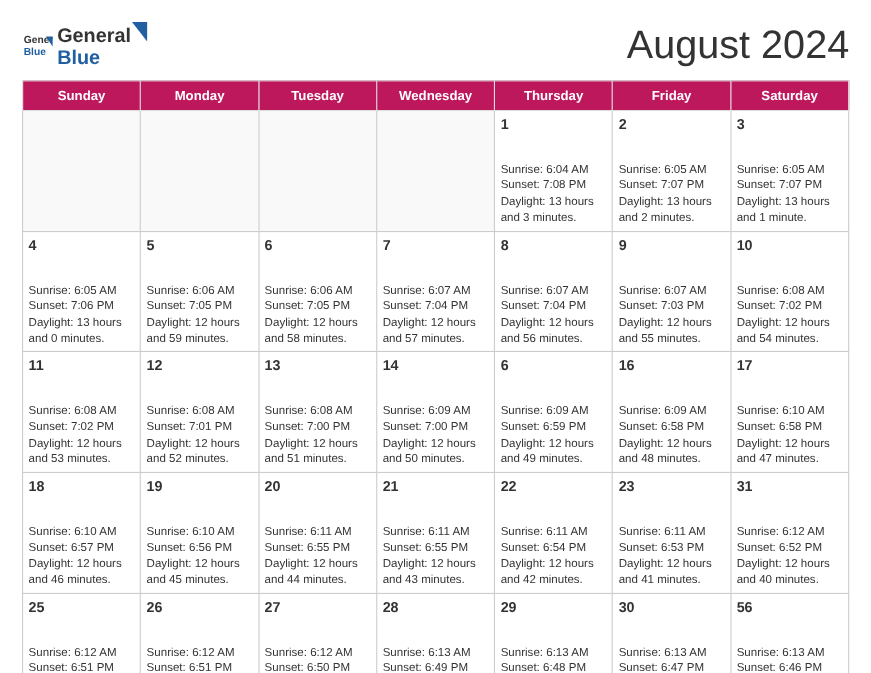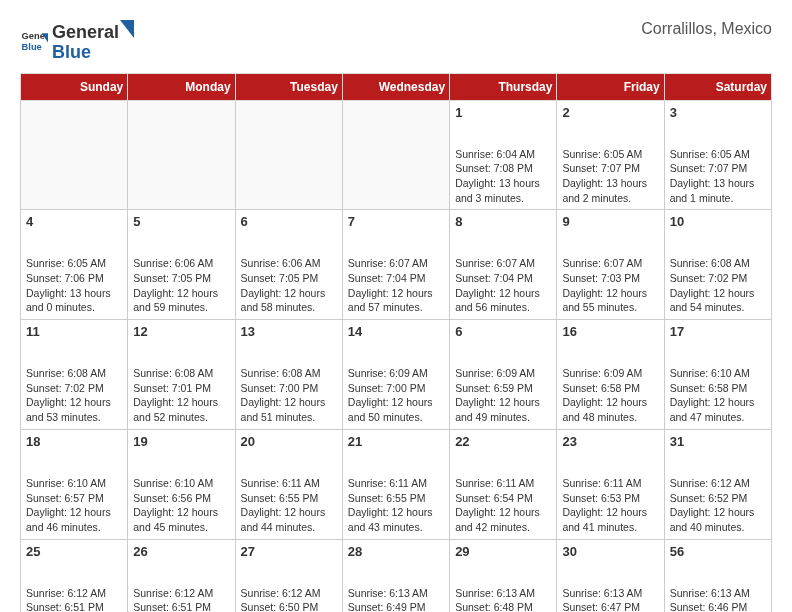--- a/index.html
+++ b/index.html
@@ -43,24 +43,24 @@
     .location {
       font-size: 16px;
       color: #555;
     }
     .calendar {
       width: 100%;
       border-collapse: collapse;
       font-size: 11px;
     }
     .calendar th {
-      background-color: #b91c1c;
+      background-color: #be185d;
       color: #fff;
       padding: 6px 4px;
-      text-align: right;
+      text-align: center;
       font-size: 12px;
       border: 1px solid #ddd;
     }
     .calendar td {
       border: 1px solid #ccc;
       vertical-align: top;
       padding: 4px 5px;
       width: 107px;
       height: 80px;
       background: #fff;
@@ -102,21 +102,21 @@
         <svg width="14" height="18" viewBox="0 0 14 18" style="margin: 0 0 0 1px; vertical-align:middle;">
           <polygon points="0,0 14,0 14,18" fill="#2060a0"></polygon>
         </svg>
       </div>
       <div>
         <span class="logo-text logo-blue">Blue</span>
       </div>
     </div>
   </div>
   <div class="title-block">
-    <div class="location">Corralillos, Mexico</div>
+    <div class="month-year">August 2024</div>
   </div>
 </div>
 
 <table class="calendar">
   <thead>
     <tr>
     <th>Sunday</th>
         <th>Monday</th>
         <th>Tuesday</th>
         <th>Wednesday</th>

